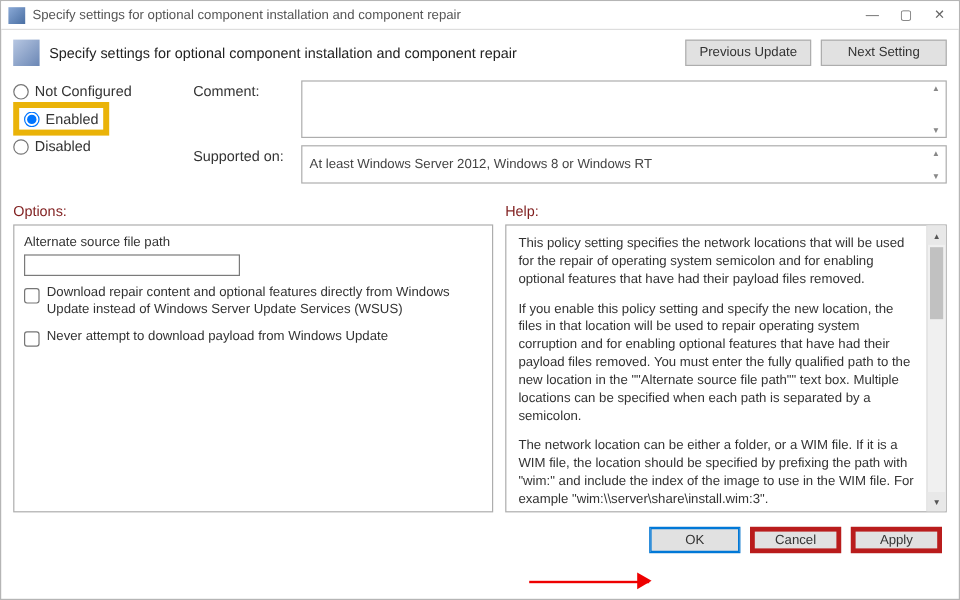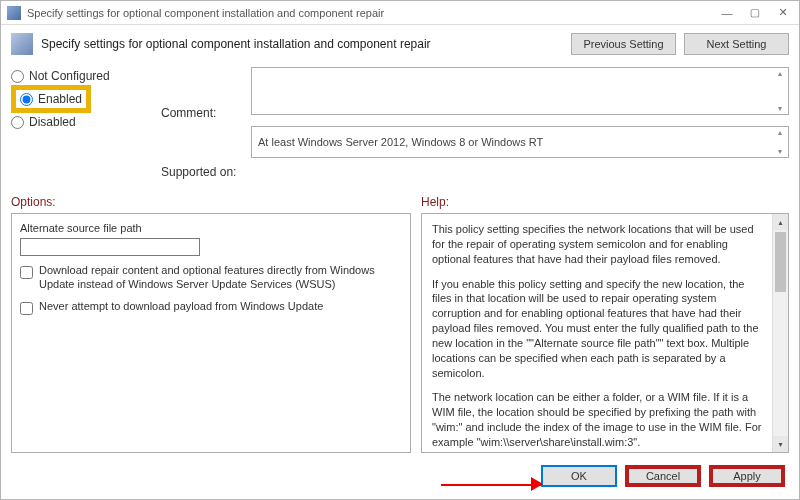--- a/index.html
+++ b/index.html
@@ -13,21 +13,21 @@
 .header-icon { width: 22px; height: 22px; background: linear-gradient(135deg,#b7c7e2,#6b87b5); margin-right: 8px; }
 .header-title { flex: 1; font-size: 12px; color: #222; }
 .hdr-btn { width: 105px; height: 22px; margin-left: 8px; background: #e1e1e1; border: 1px solid #adadad; font-size: 11px; display: flex; align-items: center; justify-content: center; }
 .state-comment { display: flex; padding: 4px 10px; }
 .state-box { width: 150px; }
 .state-box .radio { display: flex; align-items: flex-end; margin: 2px 0; font-size: 12px; color: #333; }
 .state-box .radio input { margin-right: 5px; }
 .highlight { border: 5px solid #eab308; padding: 0 4px; display: inline-flex; align-items: center; }
 .comment-col { flex: 1; display: flex; flex-direction: column; }
 .form-row { display: flex; margin-bottom: 6px; }
-.form-label { width: 90px; color: #333; font-size: 12px; padding-top: 2px; margin-top: 37px; }
+.form-label { width: 90px; color: #333; font-size: 12px; padding-top: 2px; }
 .comment-box { flex: 1; height: 48px; border: 1px solid #adadad; background: #fff; position: relative; }
 .supported-box { flex: 1; height: 32px; border: 1px solid #adadad; background: #fff; display: flex; align-items: center; padding: 0 6px; color: #444; font-size: 11px; position: relative; }
 .scroll-placeholder { position: absolute; right: 1px; top: 1px; bottom: 1px; width: 14px; display: flex; flex-direction: column; justify-content: space-between; align-items: center; }
 .scroll-placeholder span { font-size: 8px; color: #888; }
 .split { display: flex; padding: 0 10px 4px; gap: 10px; }
 .options-pane { width: 400px; display: flex; flex-direction: column; }
 .help-pane { flex: 1; display: flex; flex-direction: column; }
 .pane-label { font-size: 12px; color: #7f1d1d; margin: 6px 0 4px; }
 .options-box { border: 1px solid #adadad; padding: 8px; height: 240px; background: #fff; }
 .options-box .opt-title { font-size: 11px; margin-bottom: 4px; }
@@ -60,21 +60,21 @@
   <div class="titlebar-btns">
     <div class="tbtn">—</div>
     <div class="tbtn">▢</div>
     <div class="tbtn">✕</div>
   </div>
 </div>
 
 <div class="header-row">
   <div class="header-icon"></div>
   <div class="header-title">Specify settings for optional component installation and component repair</div>
-  <div class="hdr-btn">Previous Setting</div>
+  <div class="hdr-btn">Previous Update</div>
   <div class="hdr-btn">Next Setting</div>
 </div>
 
 <div class="state-comment">
   <div class="state-box">
     <label class="radio">
       <input type="radio" name="st" style="">
       <span>Not Configured</span>
     </label>
     <div class="highlight">

